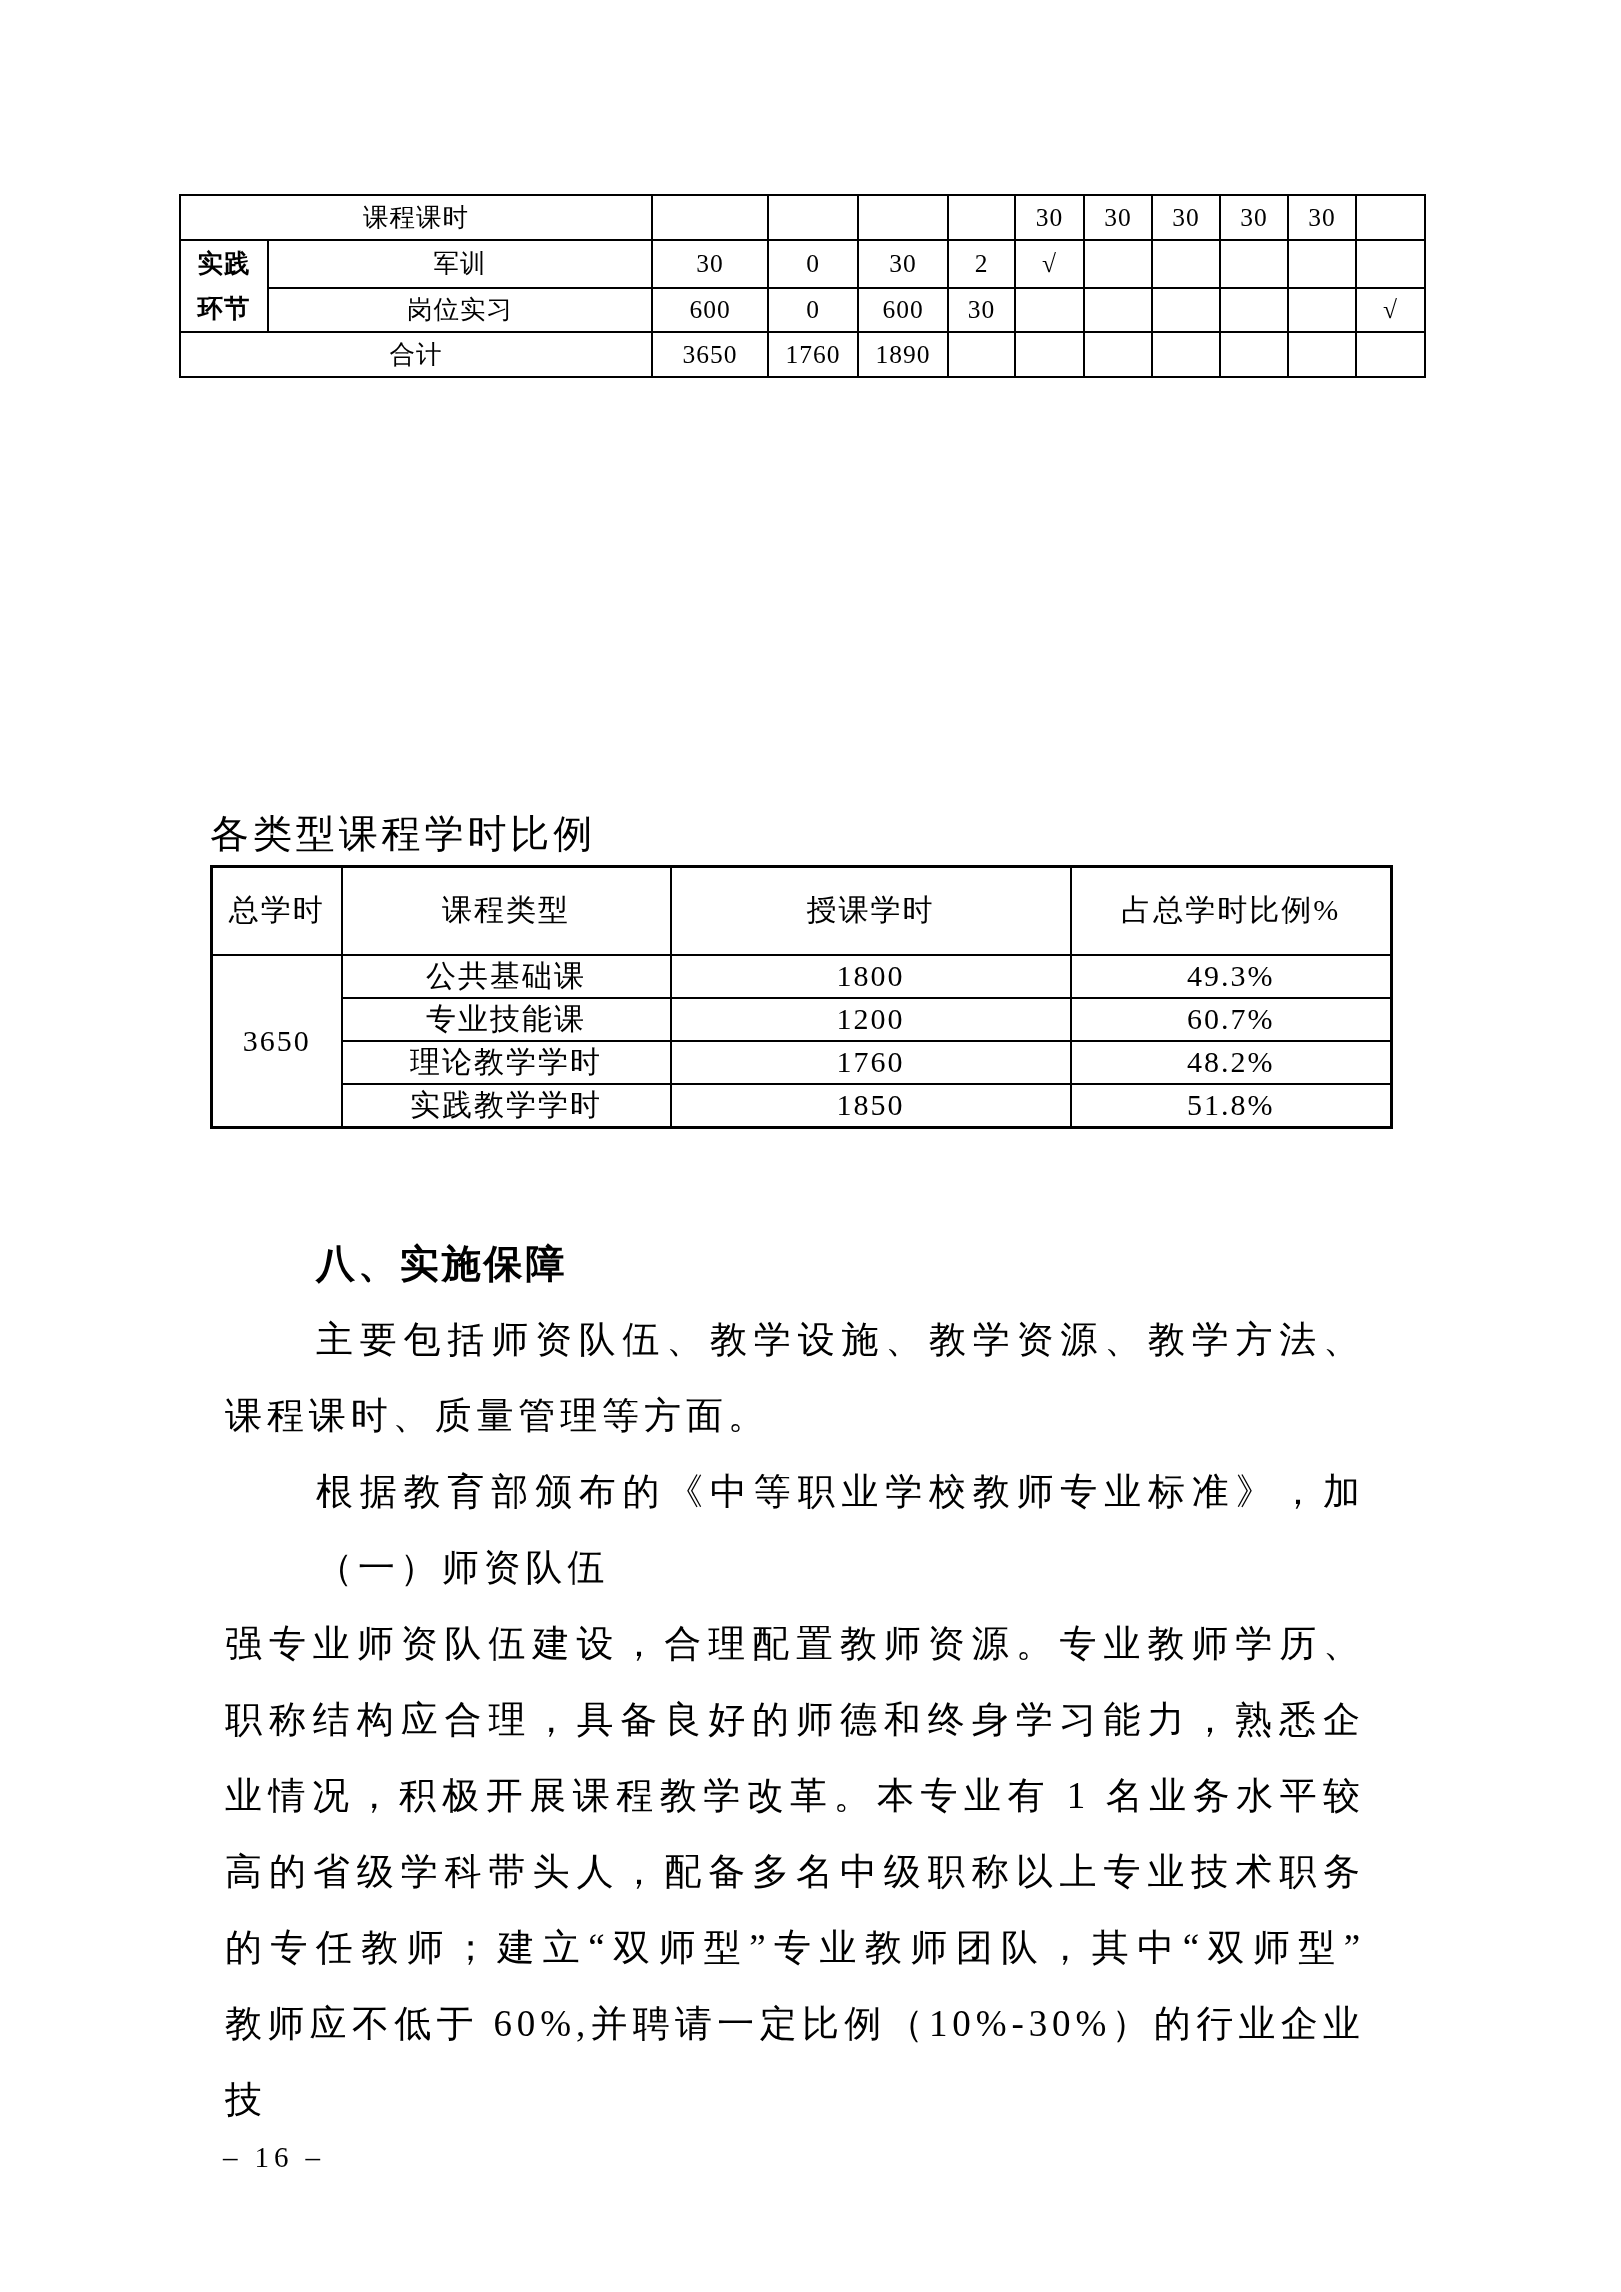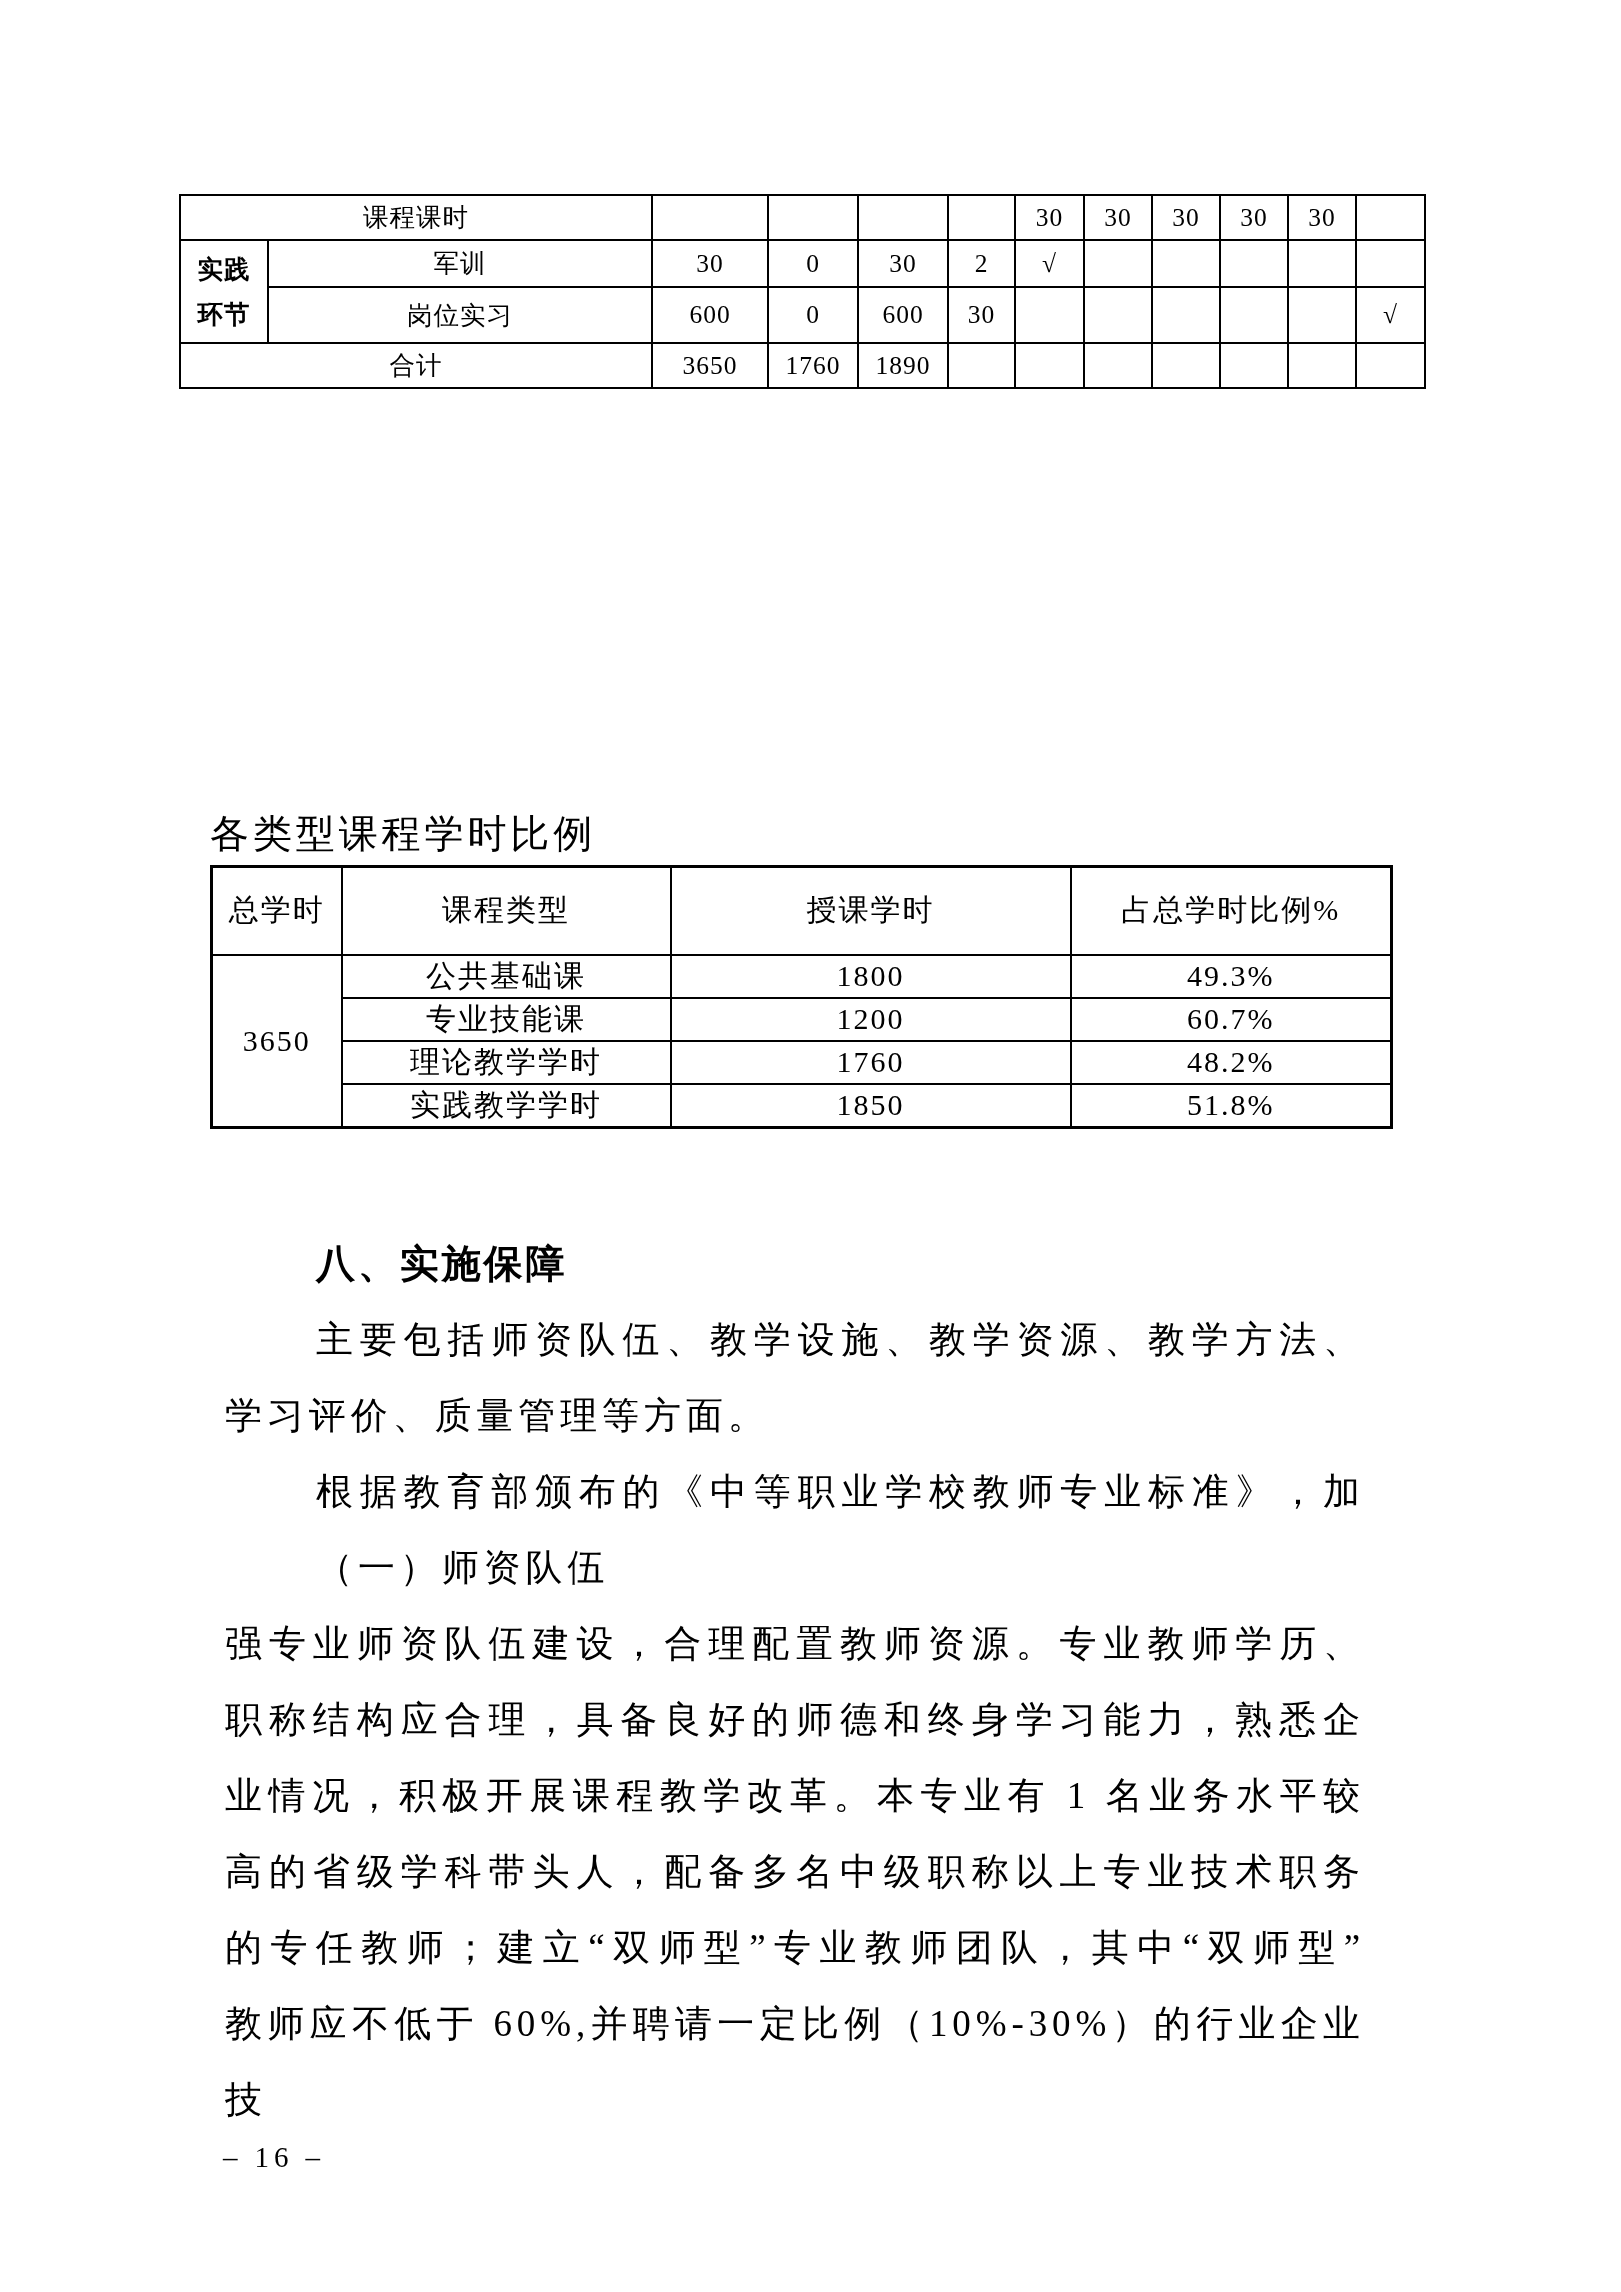--- a/index.html
+++ b/index.html
@@ -102,21 +102,21 @@
     <td>0</td>
     <td>30</td>
     <td>2</td>
     <td>√</td>
     <td></td>
     <td></td>
     <td></td>
     <td></td>
     <td></td>
   </tr>
-  <tr style="height:56px">
+  <tr style="height:44px">
     <td>岗位实习</td>
     <td>600</td>
     <td>0</td>
     <td>600</td>
     <td>30</td>
     <td></td>
     <td></td>
     <td></td>
     <td></td>
     <td></td>
@@ -174,21 +174,21 @@
     <td>实践教学学时</td>
     <td>1850</td>
     <td>51.8%</td>
   </tr>
 </tbody>
   </table>
 
 <div class="content">
   <div class="line h1 indent">八、实施保障</div>
   <div class="line just indent">主要包括师资队伍、教学设施、教学资源、教学方法、</div>
-  <div class="line">学习评价、质量管理等方面。</div>
+  <div class="line">课程课时、质量管理等方面。</div>
   <div class="line just indent">根据教育部颁布的《中等职业学校教师专业标准》，加</div>
   <div class="line indent">（一）师资队伍</div>
   <div class="line just">强专业师资队伍建设，合理配置教师资源。专业教师学历、</div>
   <div class="line just">职称结构应合理，具备良好的师德和终身学习能力，熟悉企</div>
   <div class="line just">业情况，积极开展课程教学改革。本专业有 1 名业务水平较</div>
   <div class="line just">高的省级学科带头人，配备多名中级职称以上专业技术职务</div>
   <div class="line just">的专任教师；建立“双师型”专业教师团队，其中“双师型”</div>
   <div class="line just">教师应不低于 60%,并聘请一定比例（10%-30%）的行业企业技</div>
 </div>
 

